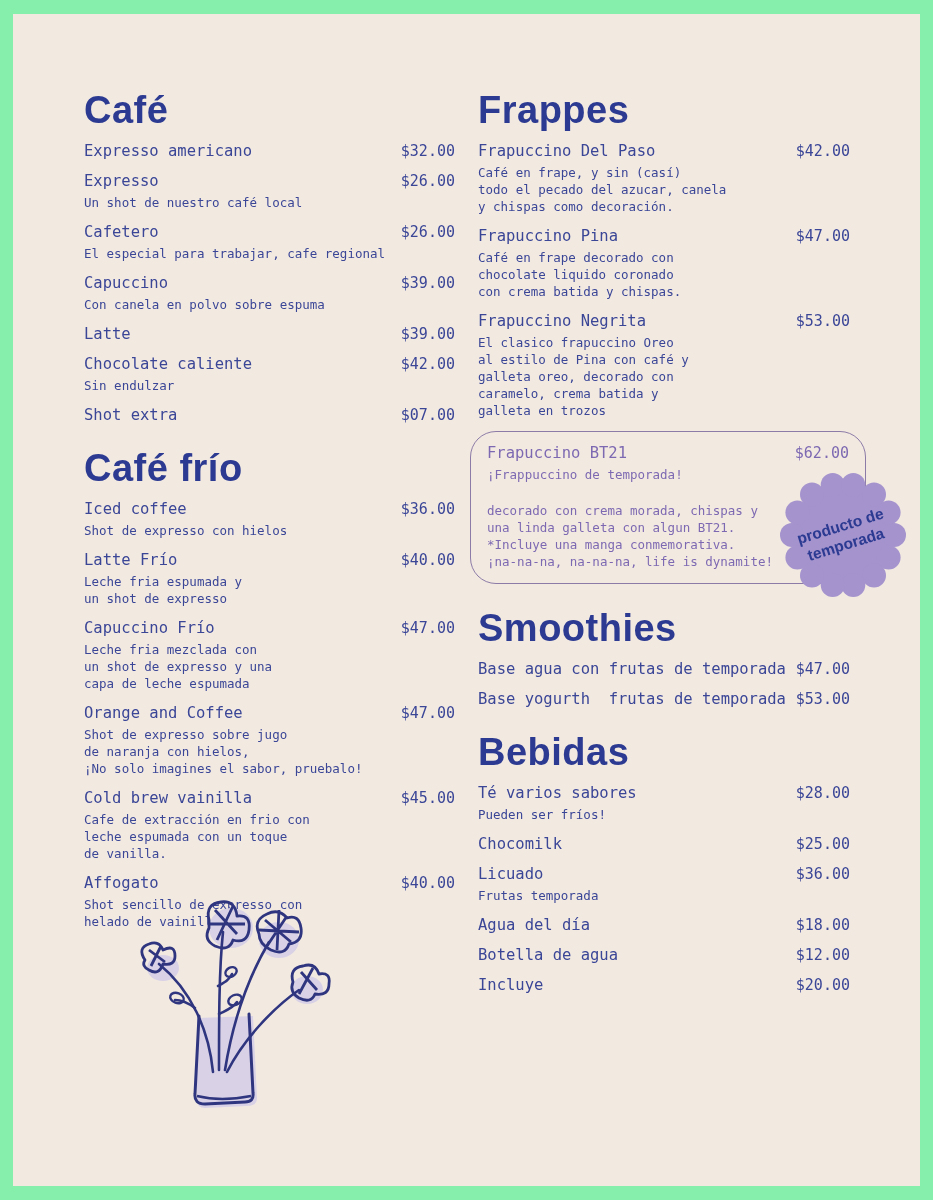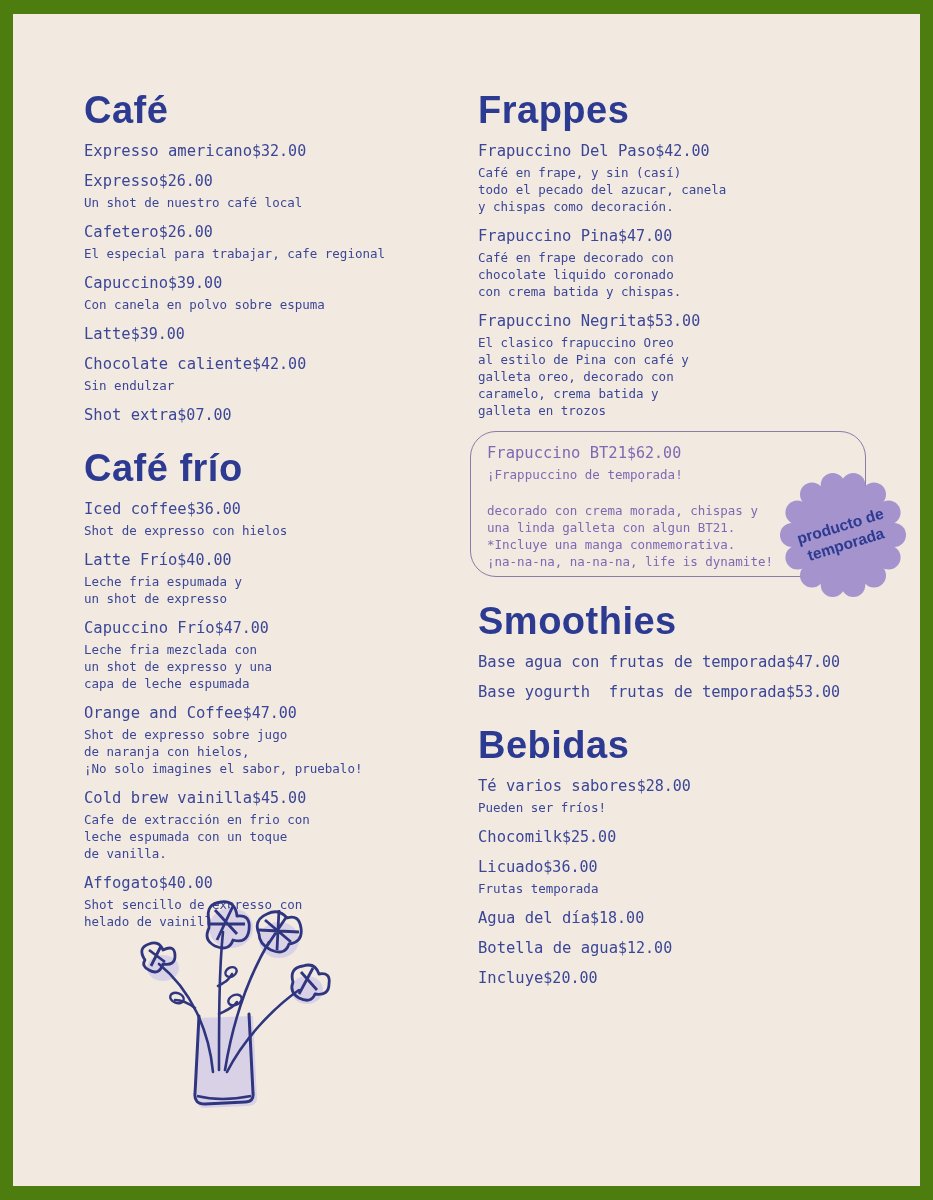--- a/index.html
+++ b/index.html
@@ -1,33 +1,33 @@
 <!DOCTYPE html>
 <html><head>
 <meta charset="utf-8">
 <style>
   html,body{margin:0;padding:0;background:#ffffff;}
-  .canvas{position:relative;width:933px;height:1200px;background:#4d7c0f;overflow:hidden;
+  .canvas{position:relative;width:933px;height:1200px;background:#86efac;overflow:hidden;
           font-family:"DejaVu Sans Mono", monospace;}
   .page{position:absolute;left:13px;top:14px;width:907px;height:1172px;background:#f2eae1;}
   .col{position:absolute;top:76px;}
   .col-left{left:71px;width:371px;}
   .col-right{left:465px;width:372px;}
   h1.sec{font-family:"Liberation Sans", sans-serif;font-weight:bold;
          font-size:38px;line-height:40px;color:#2c3a91;margin:0 0 12px 0;letter-spacing:0.5px;}
   h1.sec.mt{margin-top:24px;}
   .item{margin-bottom:12px;}
-  .row{display:flex;justify-content:flex-start;align-items:flex-start;}
+  .row{display:flex;justify-content:space-between;align-items:flex-start;}
   .nm{font-size:15.5px;line-height:18px;color:#3b4697;white-space:pre;}
   .pr{font-size:15px;line-height:18px;color:#3b4697;white-space:nowrap;}
   .ds{margin-top:4px;}
   .ds div{font-size:12.5px;line-height:17px;color:#3b4697;white-space:nowrap;}
   .purple, .purple div{color:#7d69b2 !important;}
   .bt21-box{position:relative;box-sizing:border-box;margin-left:-8px;width:396px;
-            border:1.5px solid #8d7ba7;border-radius:26px;padding:12px 16px 6px 16px;margin-top:2px;}
+            border:1.5px solid #8d7ba7;border-radius:26px;padding:12px 16px 13px 16px;margin-top:2px;}
   .gap{height:15px;}
   .badge{position:absolute;left:765px;top:456px;width:130px;height:130px;z-index:5;}
   .badge svg{position:absolute;left:0;top:0;}
   .badge-text{position:absolute;left:0;top:0;width:130px;height:130px;display:flex;flex-direction:column;
               align-items:center;justify-content:center;transform:rotate(-17deg);
               font-family:"Liberation Sans", sans-serif;font-weight:bold;font-size:15.5px;line-height:19px;
               color:#2c3a91;}
   .flowers{position:absolute;left:88px;top:876px;width:244px;height:222px;}
 </style>
 </head>

